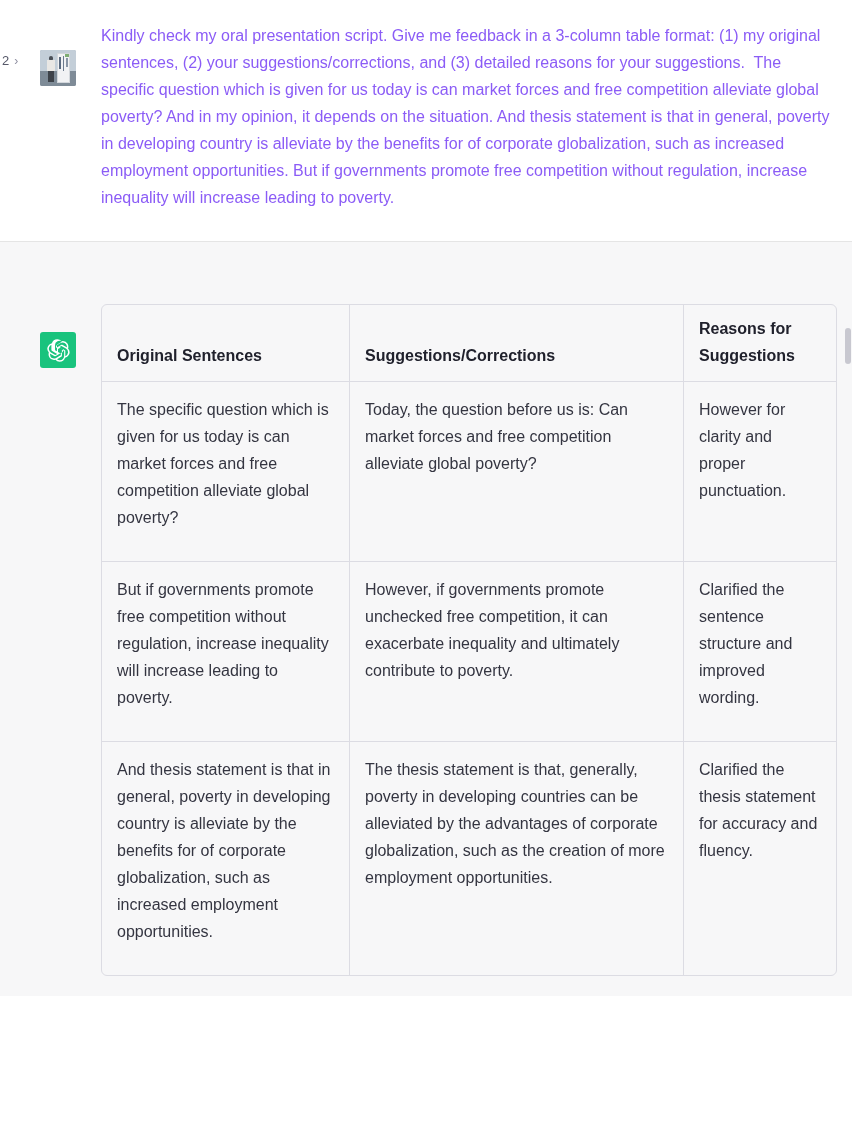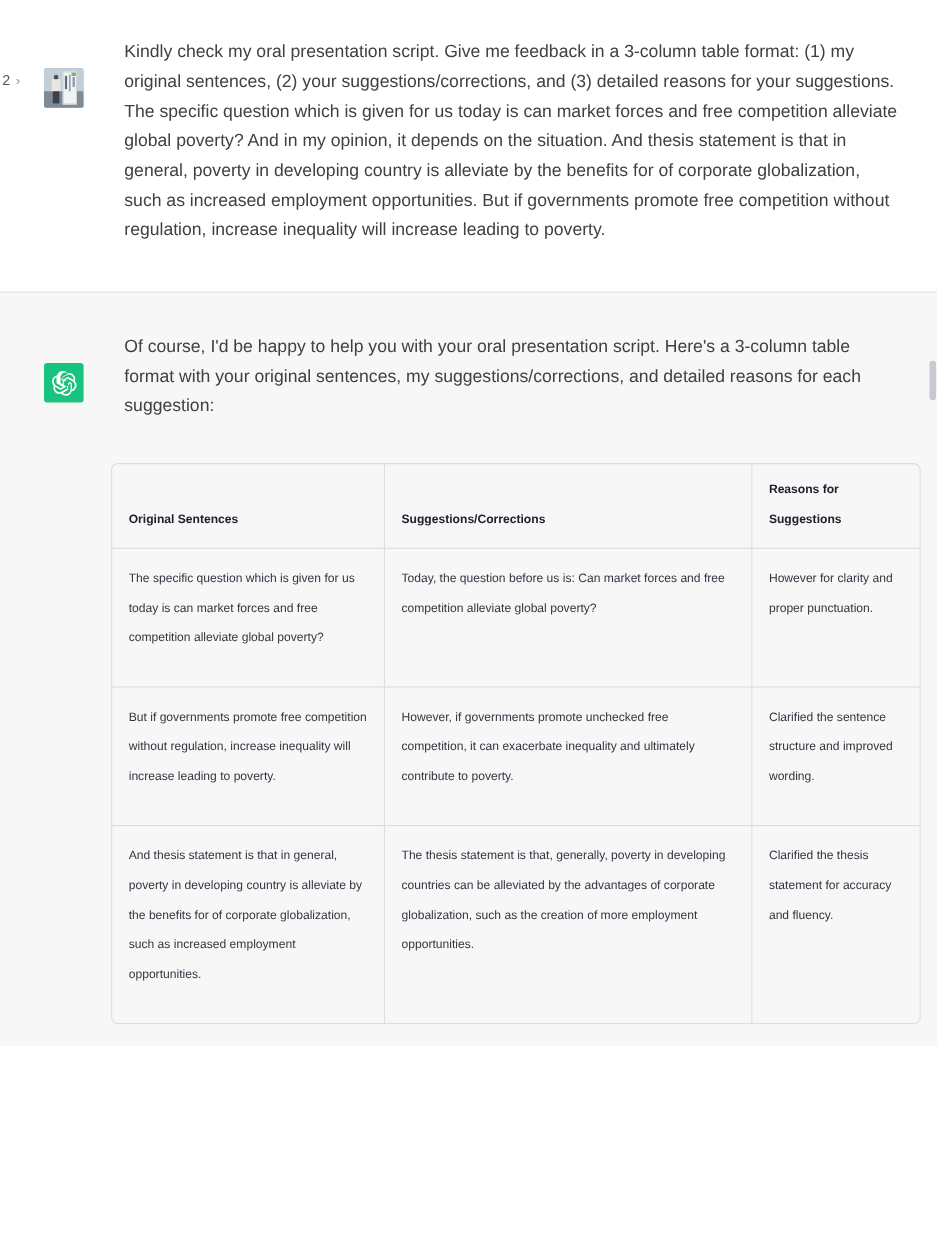--- a/index.html
+++ b/index.html
@@ -93,24 +93,24 @@
     display: flex;
     align-items: center;
     justify-content: center;
   }
   .avatar-assistant svg { display: block; }
 
   
   .msg-text {
     font-size: 16px;
     line-height: 27px;
-    color: #404040;
+    color: #8b5cf6;
     max-width: 735px;
     white-space: pre-wrap;
-    margin: 12px;
+    margin: 0;
   }
   .msg-assistant .msg-text { max-width: 733px; }
 
   
   .table-wrap {
     margin-top: 38px;
     width: 734px;
     margin-left: 0;
   }
   table.md-table {
@@ -121,21 +121,21 @@
     border-radius: 6px;
     overflow: hidden;
     background: #f7f7f8;
     table-layout: fixed;
   }
   table.md-table th,
   table.md-table td {
     border-right: 1px solid #dcdce3;
     border-bottom: 1px solid #dcdce3;
     padding: 14px 14px 30px 15px;
-    font-size: 11px;
+    font-size: 16px;
     line-height: 27px;
     text-align: left;
     vertical-align: top;
     color: #343541;
   }
   table.md-table th:last-child,
   table.md-table td:last-child { border-right: none; }
   table.md-table tr:last-child td { border-bottom: none; }
 
   table.md-table thead th {
@@ -201,21 +201,20 @@
 
   <div class="msg msg-assistant">
     <div class="msg-inner">
 
       <div class="avatar avatar-assistant">
         <svg width="23" height="23" viewBox="0 0 41 41" fill="none" aria-hidden="true">
           <path d="M37.532 16.87a9.963 9.963 0 0 0-.856-8.184 10.078 10.078 0 0 0-10.855-4.835A9.965 9.965 0 0 0 18.306.5a10.079 10.079 0 0 0-9.614 6.977 9.967 9.967 0 0 0-6.664 4.834 10.08 10.08 0 0 0 1.24 11.817 9.965 9.965 0 0 0 .856 8.185 10.079 10.079 0 0 0 10.855 4.835 9.965 9.965 0 0 0 7.516 3.35 10.078 10.078 0 0 0 9.617-6.981 9.967 9.967 0 0 0 6.663-4.834 10.079 10.079 0 0 0-1.243-11.813zM22.498 37.886a7.474 7.474 0 0 1-4.799-1.735c.06-.33.143-.13.25-.19l7.97-4.6a1.297 1.297 0 0 0 .655-1.134V19.053l3.368 1.945a.12.12 0 0 1 .65.092v9.299a7.504 7.504 0 0 1-7.49 7.496zM6.392 31.006a7.471 7.471 0 0 1-.894-5.023c.59.35.118.72.2.107l7.97 4.6a1.3 1.3 0 0 0 1.308 0l9.73-5.616v3.89a.12.12 0 0 1-.48.103l-8.055 4.65a7.504 7.504 0 0 1-10.24-2.744zM4.297 13.62A7.469 7.469 0 0 1 8.2 10.333c0 .068-.4.188-.4.271v9.201a1.294 1.294 0 0 0 .654 1.132l9.73 5.614-3.367 1.944a.12.12 0 0 1-.114.01L7.04 23.856a7.504 7.504 0 0 1-2.743-10.236zm27.658 6.437-9.73-5.615 3.367-1.943a.12.12 0 0 1 .114-.01l8.06 4.652a7.496 7.496 0 0 1-1.158 13.528v-9.483a1.293 1.293 0 0 0-.653-1.129zm3.35-5.043c-.059-.037-.119-.072-.18-.105l-7.97-4.6a1.3 1.3 0 0 0-1.308 0l-9.73 5.615v-3.89a.12.12 0 0 1 .048-.103l8.06-4.649a7.5 7.5 0 0 1 11.138 7.73zM17.763 21.948l-3.37-1.944a.12.12 0 0 1-.065-.092v-9.299a7.5 7.5 0 0 1 12.3-5.756 2.91 2.91 0 0 0-.25.14l-7.97 4.6a1.297 1.297 0 0 0-.655 1.134l-.01 11.217zm1.828-3.945 4.337-2.503 4.338 2.5v5.005l-4.338 2.5-4.337-2.5v-5.002z" fill="#ffffff"></path>
         </svg>
       </div>
 
-      <p class="msg-text">Of course, I'd be happy to help you with your oral presentation script. Here's a 3-column table format with your original sentences, my suggestions/corrections, and detailed reasons for each suggestion:</p>
 
       <div class="table-wrap">
         <table class="md-table">
           <colgroup>
             <col class="c1">
               <col class="c2">
               <col class="c3">
           </colgroup>
           <thead>
             <tr>

